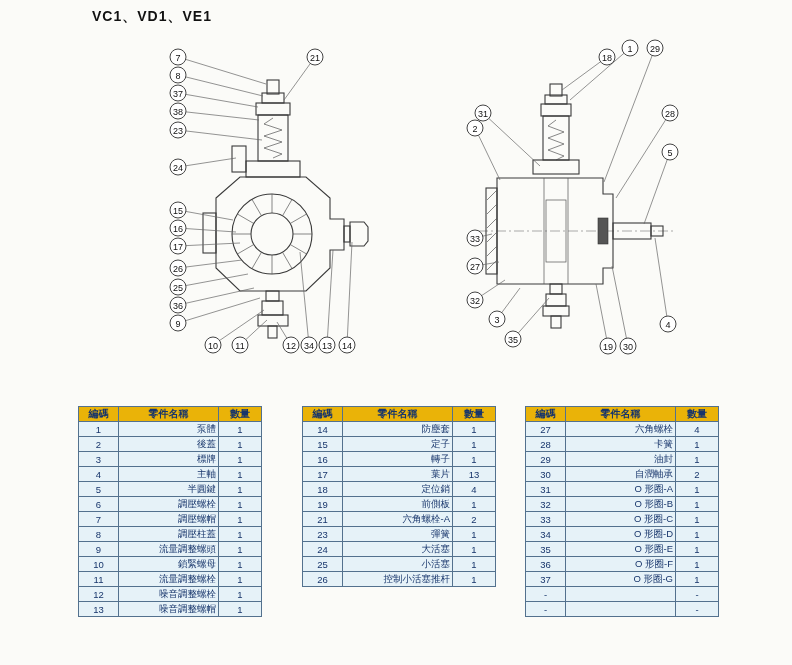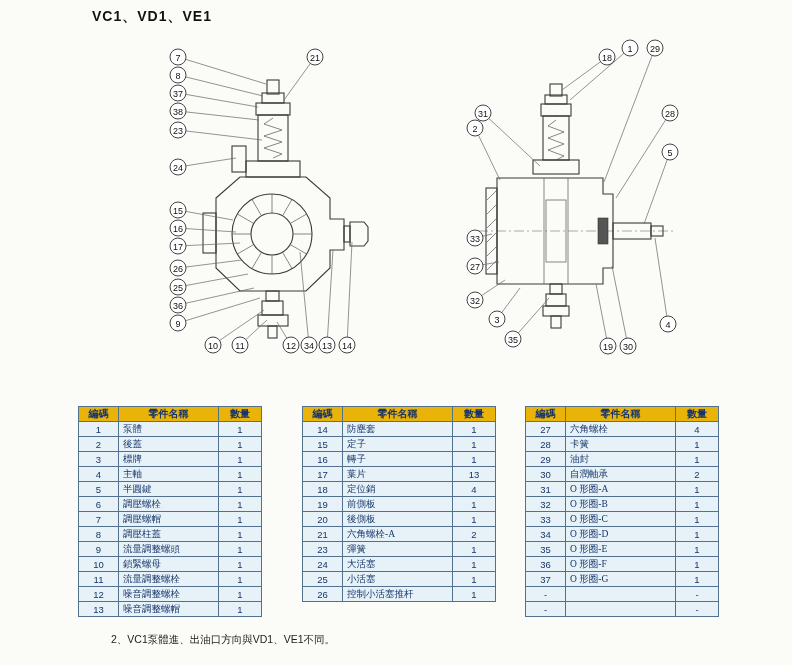--- a/index.html
+++ b/index.html
@@ -35,21 +35,21 @@
     border:1px solid #53718e;
     height:15px;
     font-size:9.5px;
     color:#17356b;
     padding:0 2px;
     text-align:center;
     background:#e6f2f8;
     overflow:hidden; white-space:nowrap;
   }
   .parts-table th { background:#eab308; font-weight:bold; font-size:10px; }
-  .parts-table td.col-name { text-align:left; padding-left:4px;font-family:Liberation Serif, serif; }
+  .parts-table td.col-name { text-align:right; padding-left:4px; }
   .col-code { width:40px; }
   .col-name { width:100px; }
   .col-qty  { width:43px; }
   .wide .col-name { width:110px; }
   .notes {
     position:absolute; left:78px; top:633px;
     font-size:10.5px; color:#222; line-height:13px;
   }
   .notes .note-line2 { margin-left:33px; }
 </style>
@@ -349,25 +349,20 @@
           <td class="col-code">18</td>
           <td class="col-name">定位銷</td>
           <td class="col-qty">4</td>
         </tr>
         <tr>
           <td class="col-code">19</td>
           <td class="col-name">前側板</td>
           <td class="col-qty">1</td>
         </tr>
         <tr>
-          <td class="col-code">20</td>
-          <td class="col-name">後側板</td>
-          <td class="col-qty">1</td>
-        </tr>
-        <tr>
           <td class="col-code">21</td>
           <td class="col-name">六角螺栓-A</td>
           <td class="col-qty">2</td>
         </tr>
         <tr>
           <td class="col-code">23</td>
           <td class="col-name">彈簧</td>
           <td class="col-qty">1</td>
         </tr>
         <tr>
@@ -461,14 +456,13 @@
         <tr>
           <td class="col-code">-</td>
           <td class="col-name"></td>
           <td class="col-qty">-</td>
         </tr>
       </tbody>
     </table>
   </div>
 
 <div class="notes">
-  <div class="note-line2"><span>2、VC1泵體進、出油口方向與VD1、VE1不同。</span></div>
 </div>
 
 </body></html>

